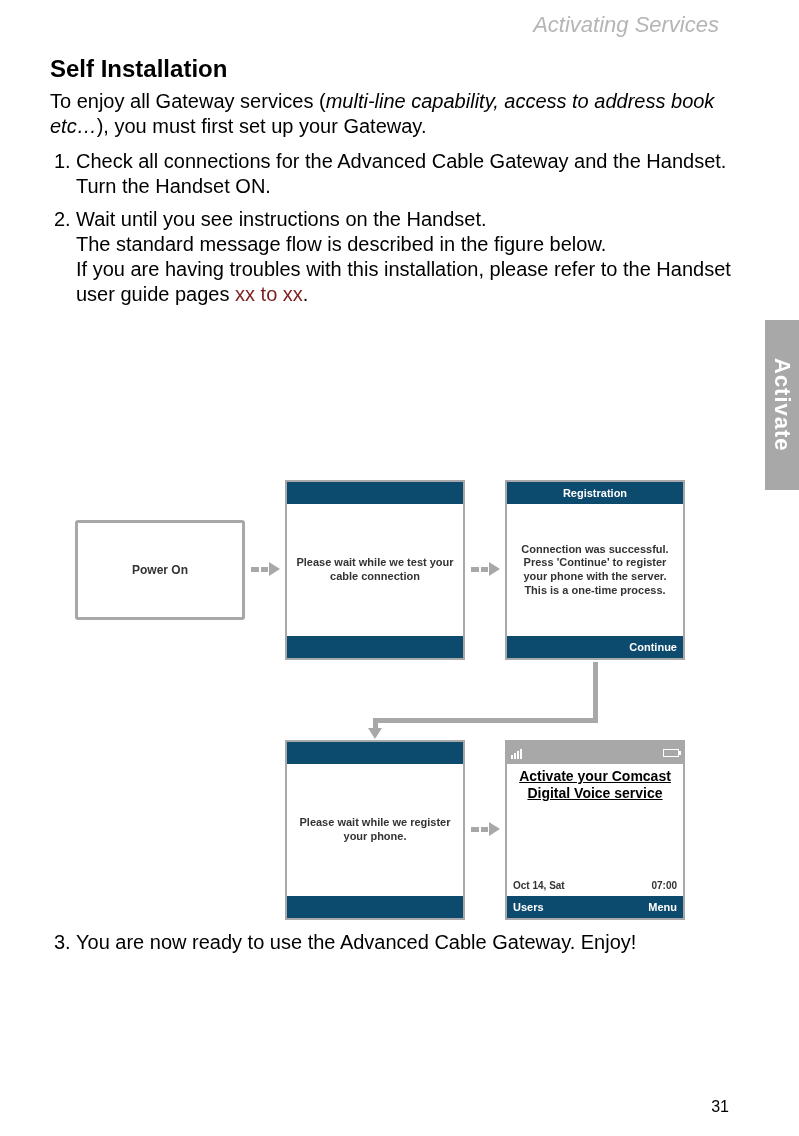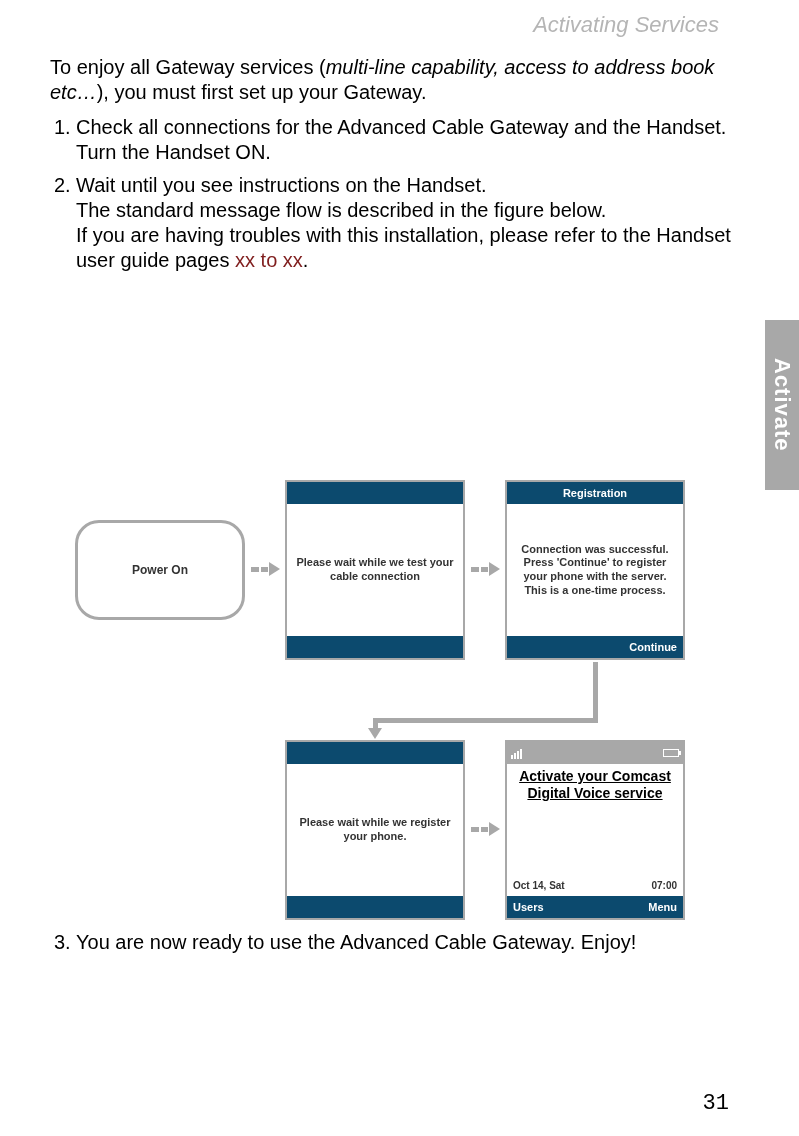--- a/index.html
+++ b/index.html
@@ -91,21 +91,21 @@
     height: 430px;
   }
 
   .box-power {
     position: absolute;
     left: 0;
     top: 30px;
     width: 170px;
     height: 100px;
     border: 3px solid #a8a8a8;
-    border-radius: 24px;
+    border-radius: 3px;
     display: flex;
     align-items: center;
     justify-content: center;
     font-size: 12px;
     font-weight: 700;
     color: #333;
   }
 
   .screen {
     position: absolute;
@@ -196,22 +196,21 @@
     width: 0; height: 0;
     border-left: 7px solid transparent;
     border-right: 7px solid transparent;
     border-top: 11px solid #a8a8a8;
   }
 
   .page-num {
     position: absolute;
     bottom: 20px;
     right: 70px;
-    font-size: 22px;
-    font-family: Liberation Mono, monospace;
+    font-size: 16px;
   }
 
   .signal-icon {
     width: 12px; height: 12px; position: relative;
     display: inline-block;
   }
   .signal-icon::before, .signal-icon::after, .signal-icon span {
     content:""; position:absolute; bottom:0; width:2px; background:#fff;
   }
   .signal-icon::before { left:0; height:4px; }
@@ -224,20 +223,21 @@
 </head>
 <body>
 
 <div class="header-label">Activating Services</div>
 
 <div class="side-tab">
   <span>Activate</span>
 </div>
 
 <div class="content">
+  <h1>Self Installation</h1>
 
   <p class="para">
     <span>To enjoy all Gateway services (</span><span class="italic">multi-line capability, access to address book etc…</span><span>), you must first set up your Gateway.</span>
   </p>
 
 
 
   <ol>
     <li>
       <span class="num">1.</span>

